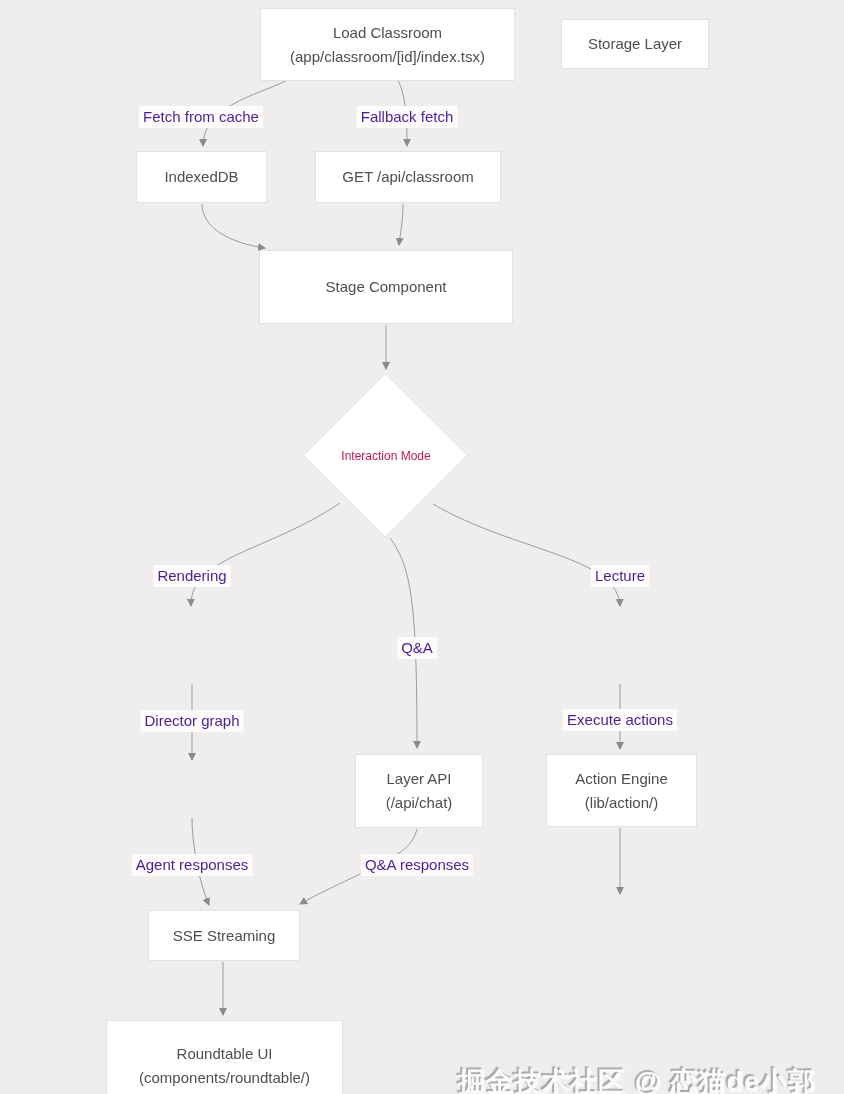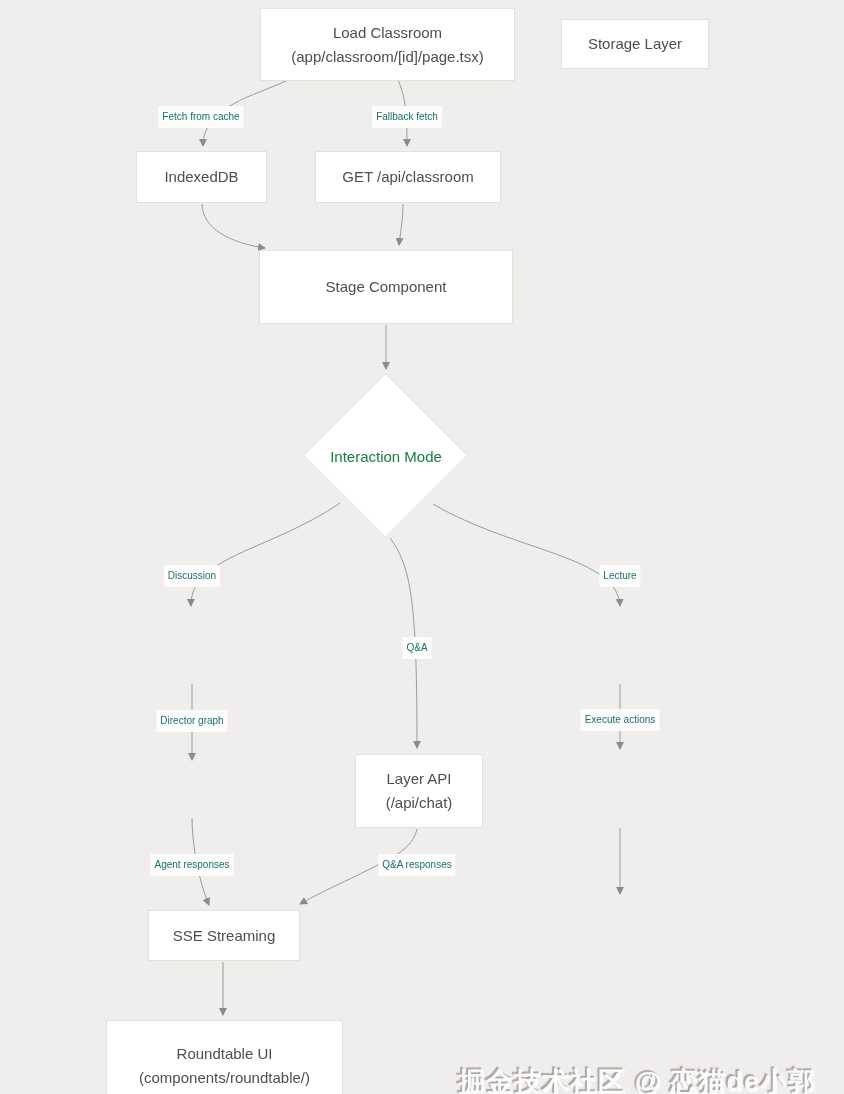--- a/index.html
+++ b/index.html
@@ -50,29 +50,29 @@
     width:117px;height:117px;
     background:#ffffff;
     border:1px solid #e4e2df;
     box-sizing:border-box;
     transform:rotate(45deg);
   }
   .diamond-label{
     position:absolute;
     left:386px;top:456px;
     transform:translate(-50%,-50%);
-    color:#15803d;font-size:15px;
+    color:#be185d;font-size:12px;
     white-space:nowrap;
   }
   .edge-label{
     position:absolute;
     transform:translate(-50%,-50%);
     background:#fdfcfb;
-    color:#0f766e;
-    font-size:10px;
+    color:#4c1d95;
+    font-size:15px;
     line-height:18px;
     padding:2px 4px;
     white-space:nowrap;
   }
   .l-fetch{left:201px;top:117px}
   .l-fallback{left:407px;top:117px}
   .l-discussion{left:192px;top:576px}
   .l-qa{left:417px;top:648px}
   .l-lecture{left:620px;top:576px}
   .l-director{left:192px;top:721px}
@@ -116,21 +116,21 @@
       <path marker-end="url(#arrow)" d="M 620 684 L 620 749"></path>
       <path marker-end="url(#arrow)" d="M 192 818 C 192 845, 199 882, 209 905"></path>
       <path marker-end="url(#arrow)" d="M 417 829 C 412 850, 392 857, 372 868 C 340 884, 317 894, 300 904"></path>
       <path marker-end="url(#arrow)" d="M 620 828 L 620 894"></path>
       <path marker-end="url(#arrow)" d="M 223 962 L 223 1015"></path>
     </g>
   </svg>
 
   <div class="node n-load">
     <div>Load Classroom</div>
-    <div>(app/classroom/[id]/page.tsx)</div>
+    <div>(app/classroom/[id]/index.tsx)</div>
   </div>
 
   <div class="node n-storage">
     <div>Storage Layer</div>
   </div>
 
   <div class="node n-indexeddb">
     <div>IndexedDB</div>
   </div>
 
@@ -146,34 +146,38 @@
   <div class="diamond-label">Interaction Mode</div>
 
 
 
 
   <div class="node n-chat">
     <div>Layer API</div>
     <div>(/api/chat)</div>
   </div>
 
+  <div class="node n-action">
+    <div>Action Engine</div>
+    <div>(lib/action/)</div>
+  </div>
 
   <div class="node n-sse">
     <div>SSE Streaming</div>
   </div>
 
 
   <div class="node n-roundtable">
     <div>Roundtable UI</div>
     <div>(components/roundtable/)</div>
   </div>
 
   <div class="edge-label l-fetch">Fetch from cache</div>
   <div class="edge-label l-fallback">Fallback fetch</div>
-  <div class="edge-label l-discussion">Discussion</div>
+  <div class="edge-label l-discussion">Rendering</div>
   <div class="edge-label l-qa">Q&amp;A</div>
   <div class="edge-label l-lecture">Lecture</div>
   <div class="edge-label l-director">Director graph</div>
   <div class="edge-label l-execute">Execute actions</div>
   <div class="edge-label l-agentresp">Agent responses</div>
   <div class="edge-label l-qaresp">Q&amp;A responses</div>
 
   <div class="watermark">掘金技术社区 @ 恋猫de小郭</div>
 
 </div>

